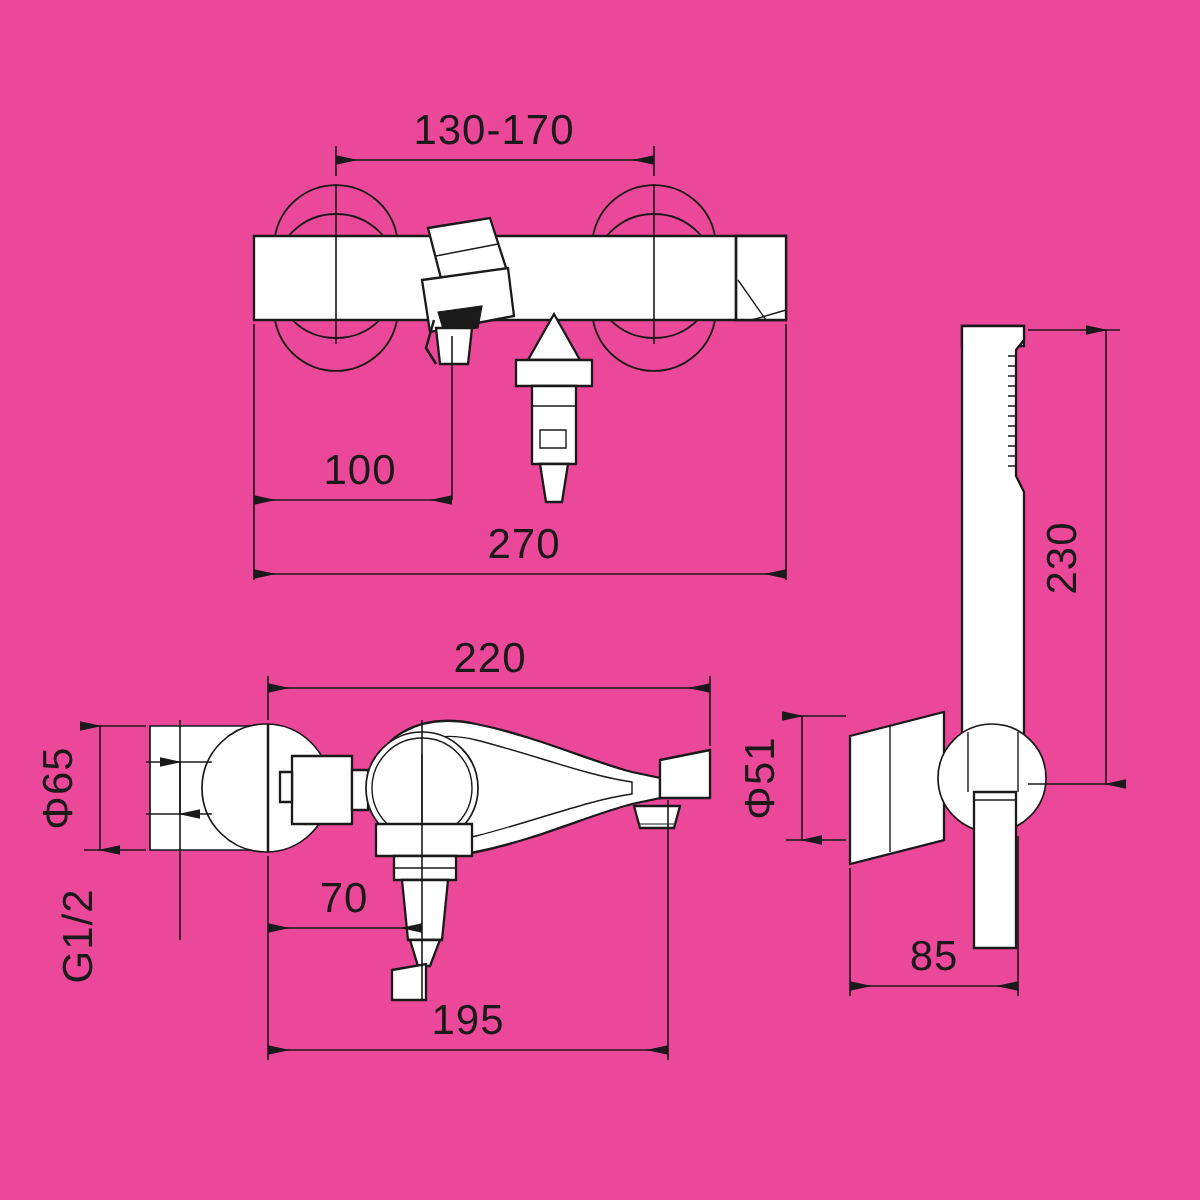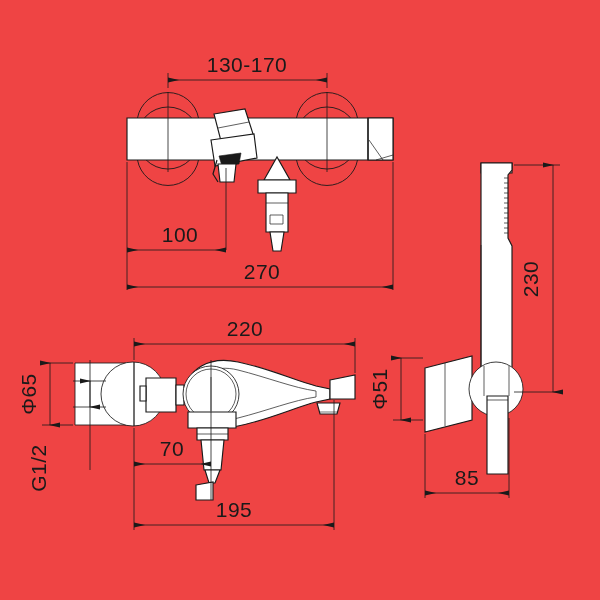--- a/index.html
+++ b/index.html
@@ -5,21 +5,21 @@
 <style>
   html, body {
     margin: 0;
     padding: 0;
     background: #ffffff;
   }
   #sheet {
     position: relative;
     width: 600px;
     height: 600px;
-    background: #ef4444;
+    background: #ec4899;
     font-family: "Liberation Sans", sans-serif;
     overflow: hidden;
   }
   #sheet svg {
     display: block;
     width: 600px;
     height: 600px;
   }
   .outline {
     fill: none;

